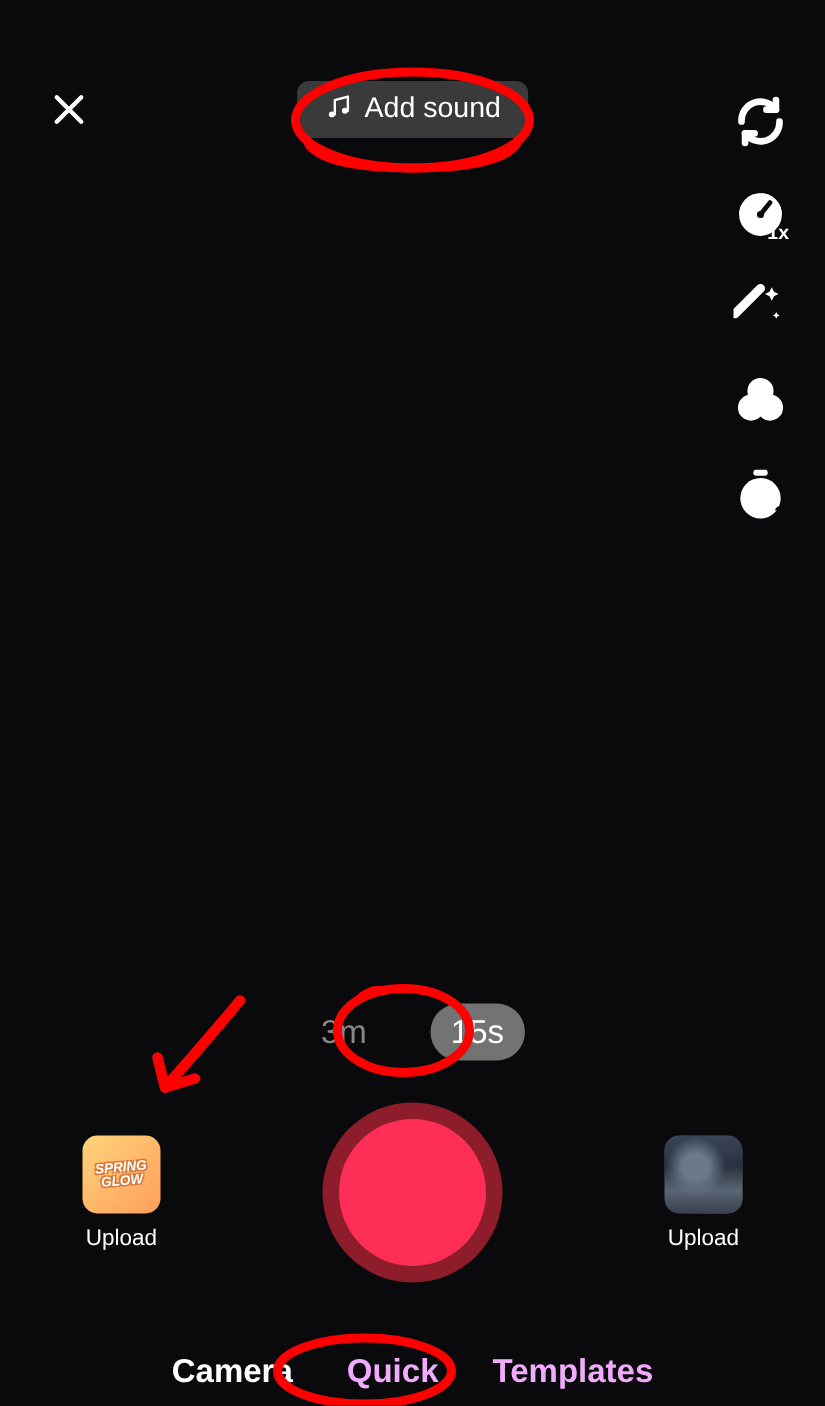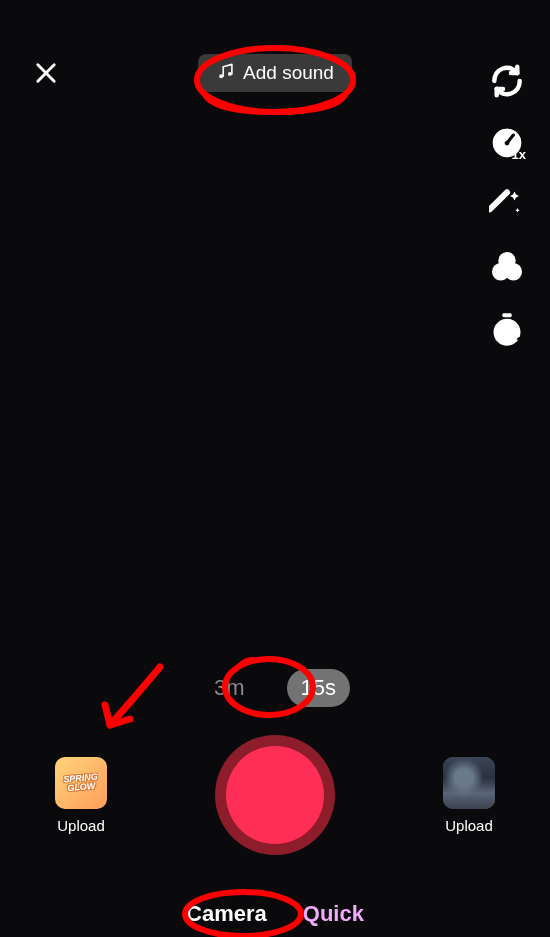--- a/index.html
+++ b/index.html
@@ -331,17 +331,18 @@
   </div>
   <div class="upload-btn">
     <div class="upload-thumb"></div>
     <span class="upload-label">Upload</span>
   </div>
 </div>
 
 <div class="mode-tabs">
   <div class="mode-tab active">Camera</div>
   <div class="mode-tab">Quick</div>
+  <div class="mode-tab">Templates</div>
 </div>
 
 <svg class="camera-circle" width="130" height="56">
   <ellipse cx="65" cy="28" rx="58" ry="22" stroke="#ff0000" stroke-width="6" fill="none"></ellipse>
 </svg>
 
 </body></html>

